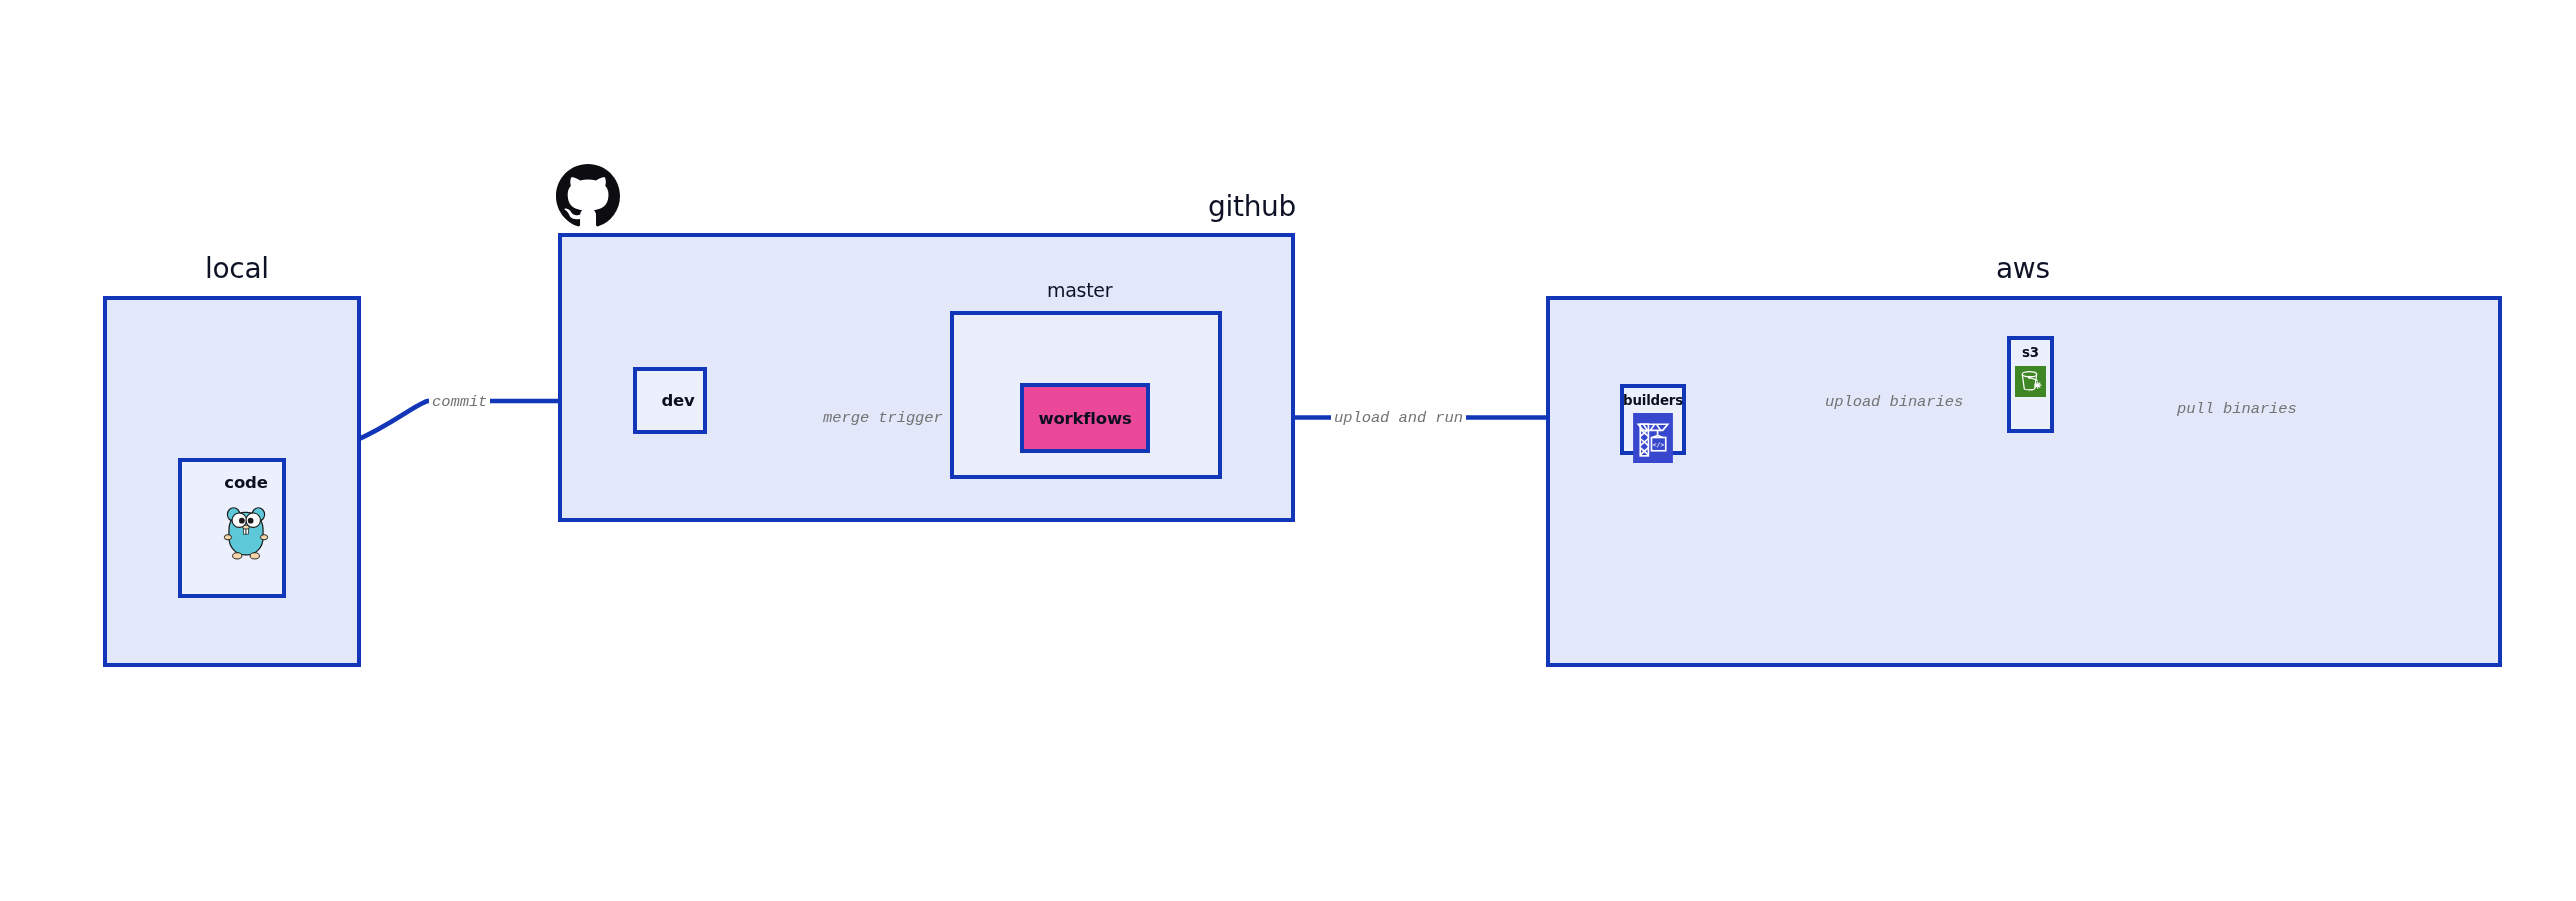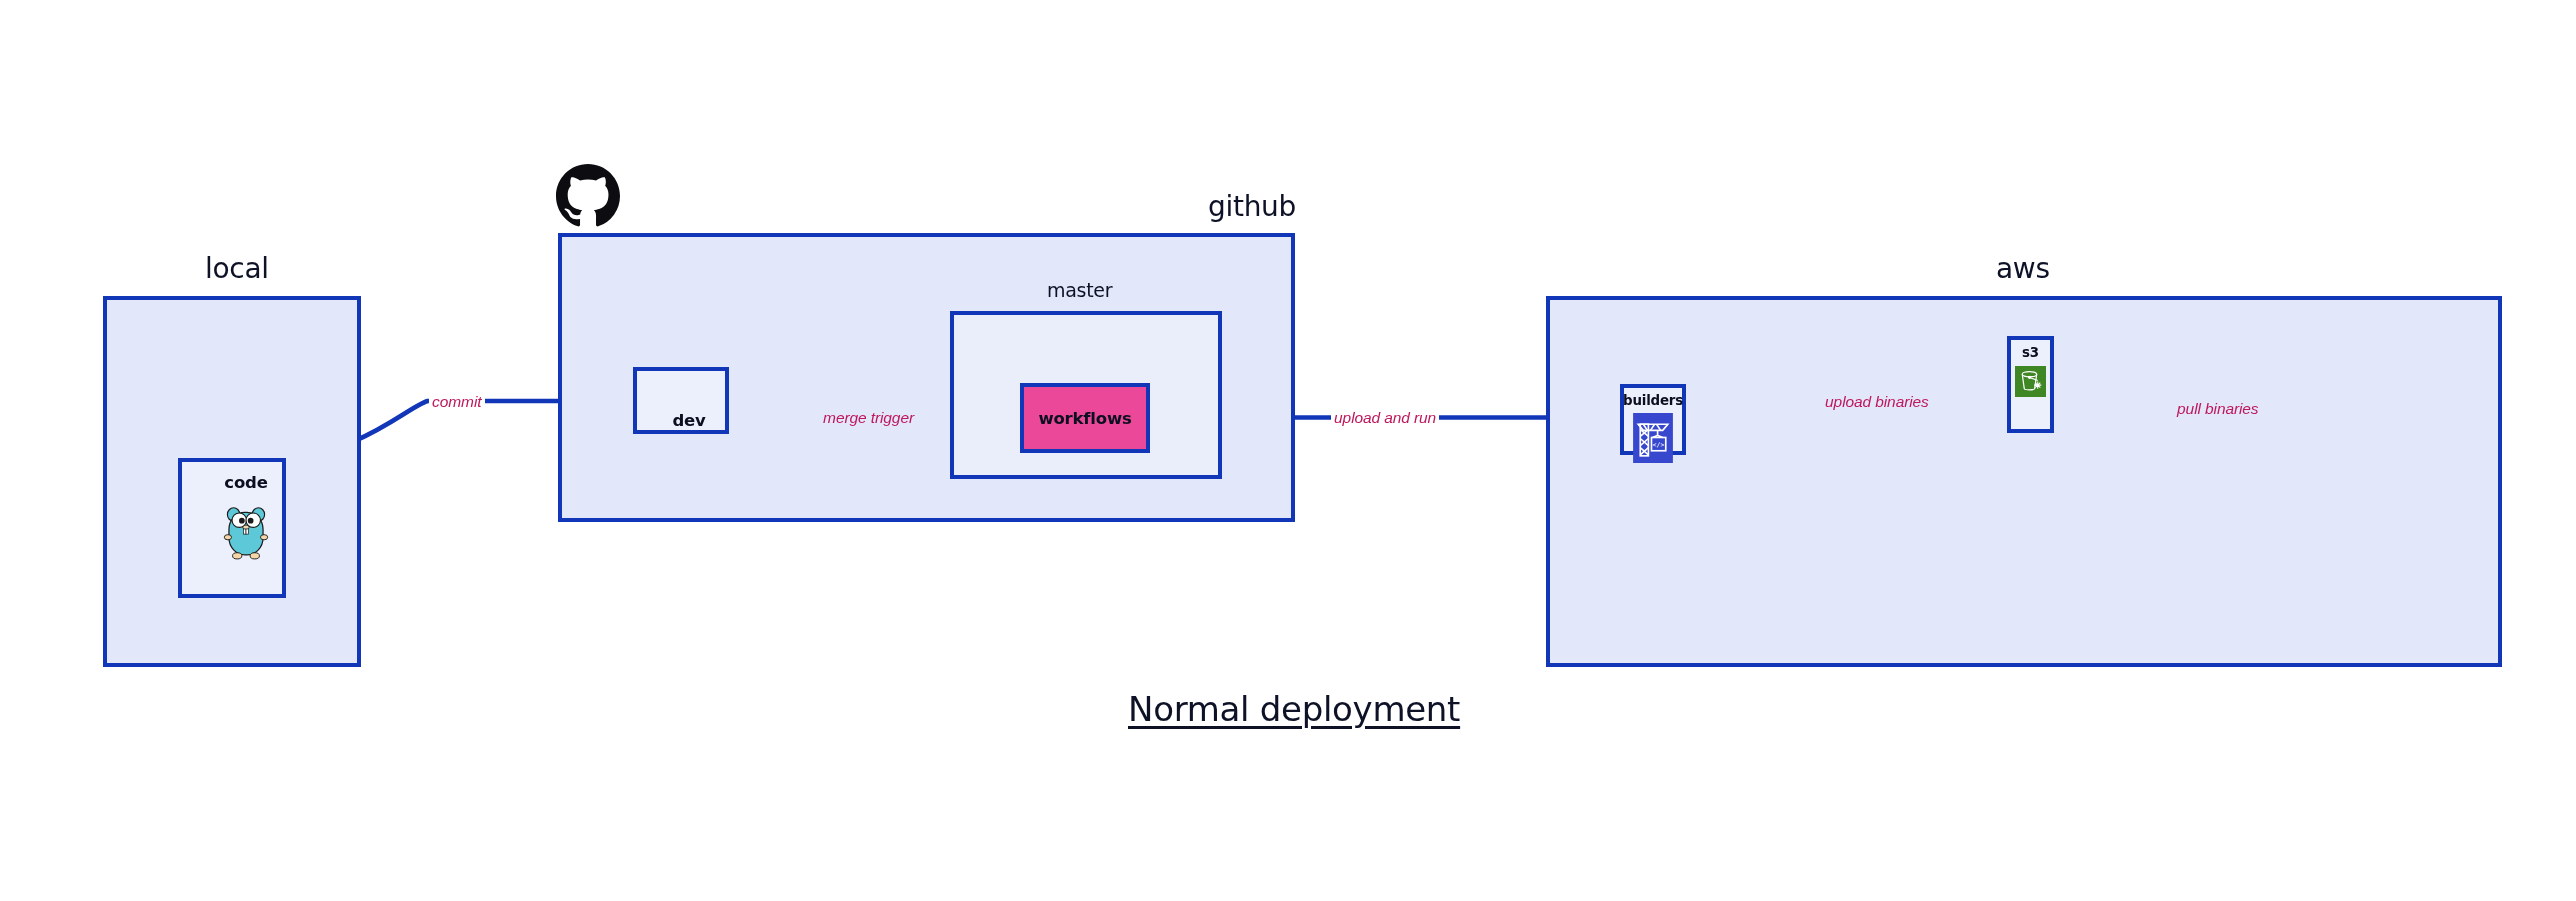--- a/index.html
+++ b/index.html
@@ -55,24 +55,24 @@
   .node-label {
     font-family: "DejaVu Sans", sans-serif;
     font-size: 16.5px;
     font-weight: bold;
     color: #0b0f20;
     white-space: nowrap;
     letter-spacing: -0.2px;
   }
   .edge-label {
     position: absolute;
-    font-family: Liberation Sans, sans-serif;
+    font-family: Liberation Mono, monospace;
     font-size: 15.5px;
     font-style: italic;
-    color: #be185d;
+    color: #737373;
     white-space: nowrap;
     background: transparent;
     letter-spacing: -0.1px;
   }
   .title {
     position: absolute;
     font-family: "DejaVu Sans", sans-serif;
     font-size: 34px;
     color: #0e1226;
     text-decoration: underline;
@@ -148,21 +148,21 @@
 
   <div style="position:absolute; left:556px; top:164px;">
     <svg width="64" height="64" viewBox="0 0 16 16" fill="#0d0d11">
       <path d="M8 0C3.58 0 0 3.58 0 8c0 3.54 2.29 6.53 5.47 7.59.4.07.55-.17.55-.38 0-.19-.01-.82-.01-1.49-2.01.37-2.53-.49-2.69-.94-.09-.23-.48-.94-.82-1.13-.28-.15-.68-.52-.01-.53.63-.01 1.08.58 1.23.82.72 1.21 1.87.87 2.33.66.07-.52.28-.87.51-1.07-1.78-.2-3.64-.89-3.64-3.95 0-.87.31-1.59.82-2.15-.08-.2-.36-1.02.08-2.12 0 0 .67-.21 2.2.82.64-.18 1.32-.27 2-.27.68 0 1.36.09 2 .27 1.53-1.04 2.2-.82 2.2-.82.44 1.1.16 1.92.08 2.12.51.56.82 1.27.82 2.15 0 3.07-1.87 3.75-3.65 3.95.29.25.54.73.54 1.48 0 1.07-.01 1.93-.01 2.2 0 .21.15.46.55.38A8.01 8.01 0 0 0 16 8c0-4.42-3.58-8-8-8z"></path>
     </svg>
   </div>
 
   <div class="group-label" style="left:1208px; top:190px;">github</div>
   <div class="group-box" style="left:558px; top:233px; width:737px; height:289px;"></div>
 
-  <div class="node-box" style="left:633px; top:367px; width:96px; height:67px; justify-content:flex-end;padding-left:16px;">
+  <div class="node-box" style="left:633px; top:367px; width:74px; height:67px; justify-content:center;padding-left:16px;">
     <div class="node-label" style="margin-top:0;">dev</div>
   </div>
 
   <div class="edge-label" style="left:820px; top:408px; background:#e3e7fa; padding:1px 3.1px;">merge trigger</div>
 
   <div class="group-label" style="left:1047px; top:279px; font-size:19px;">master</div>
   <div class="sub-box" style="left:950px; top:311px; width:272px; height:168px;"></div>
 
   <div class="node-box white" style="left:1020px; top:383px; width:130px; height:70px; justify-content:center;">
     <div class="node-label">workflows</div>
@@ -211,16 +211,15 @@
         <g stroke="#ffffff" stroke-width="2" fill="none">
           <path d="M44 30 L44 44 M37 37 L51 37 M39 32 L49 42 M49 32 L39 42"></path>
         </g>
       </svg>
     </div>
   </div>
 
   <div class="edge-label" style="left:2174px; top:399px; background:#e3e7fa; padding:1px 3.1px;">pull binaries</div>
 
 
-  <div class="title" style="left:1128px; top:689px;">Normal deployment</div>
 
 </div>
 
 
 </body></html>

